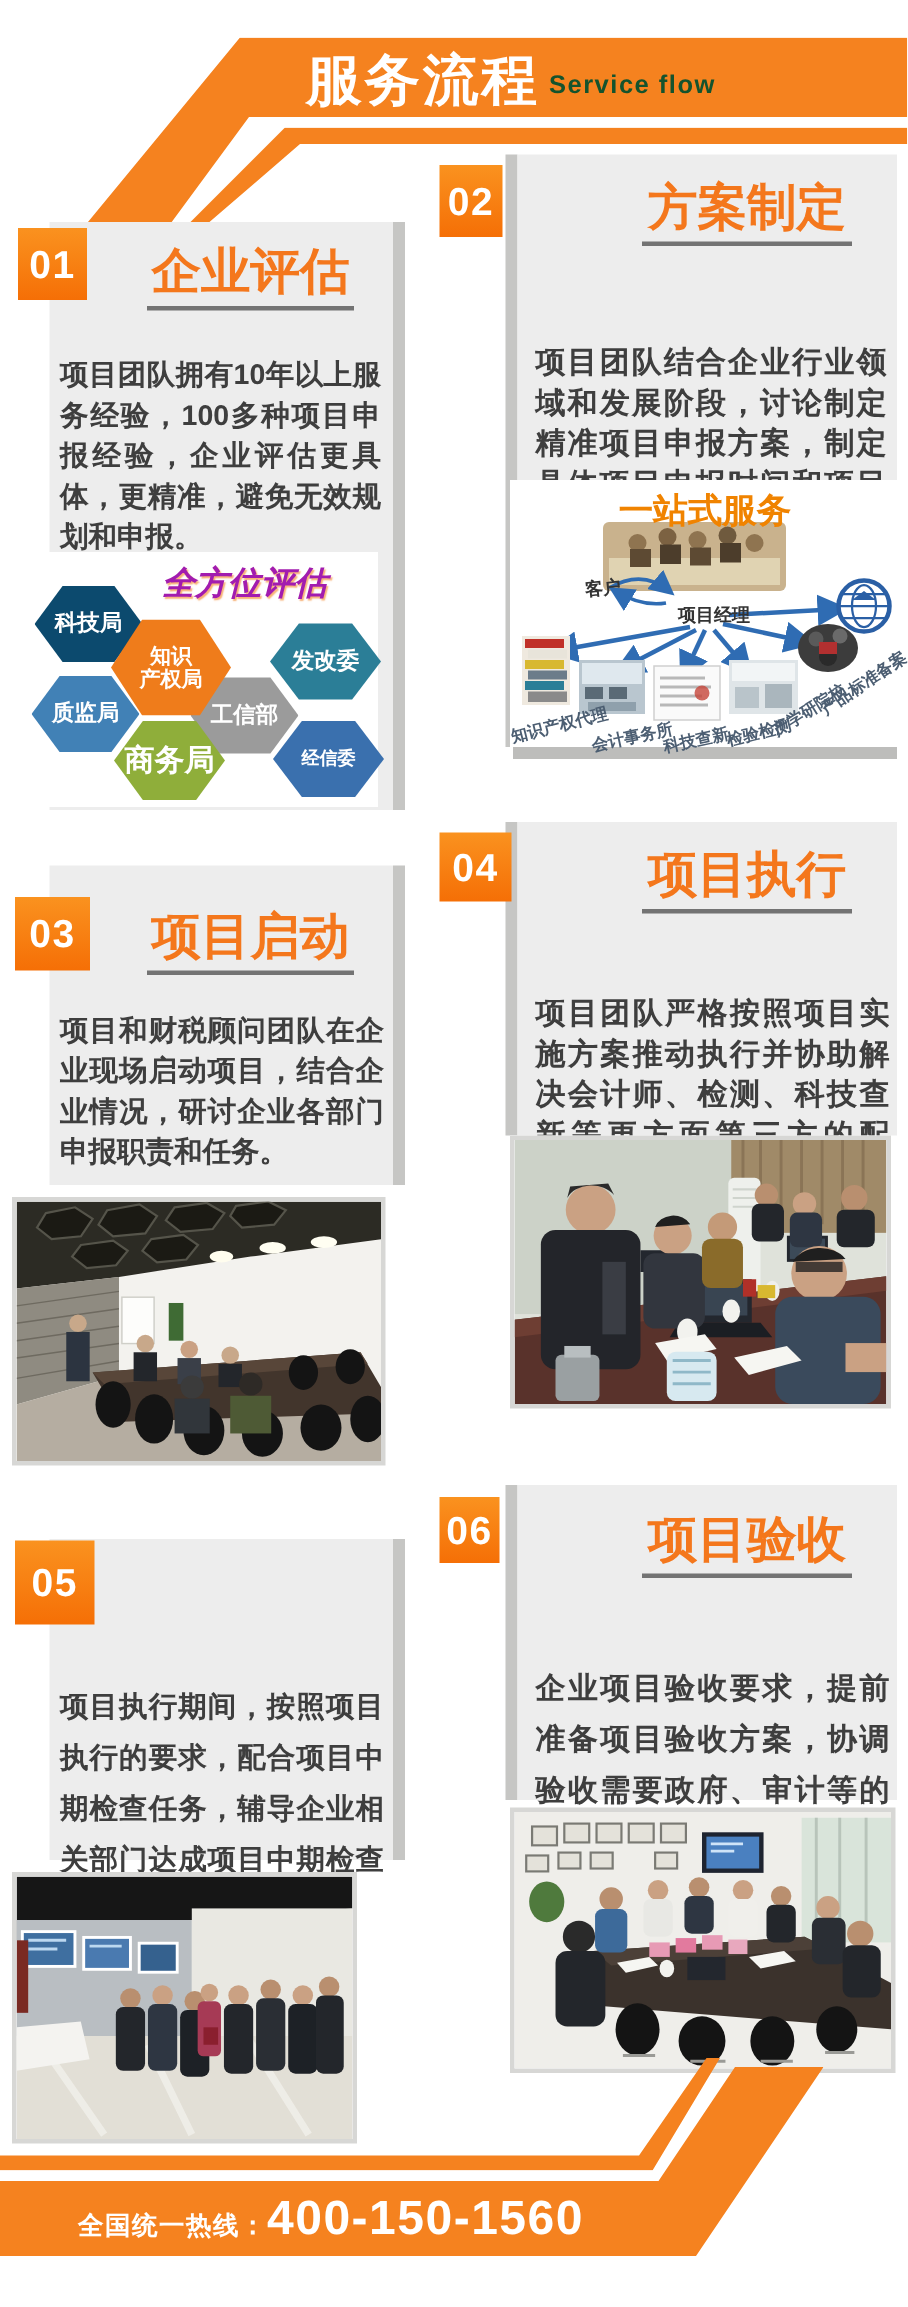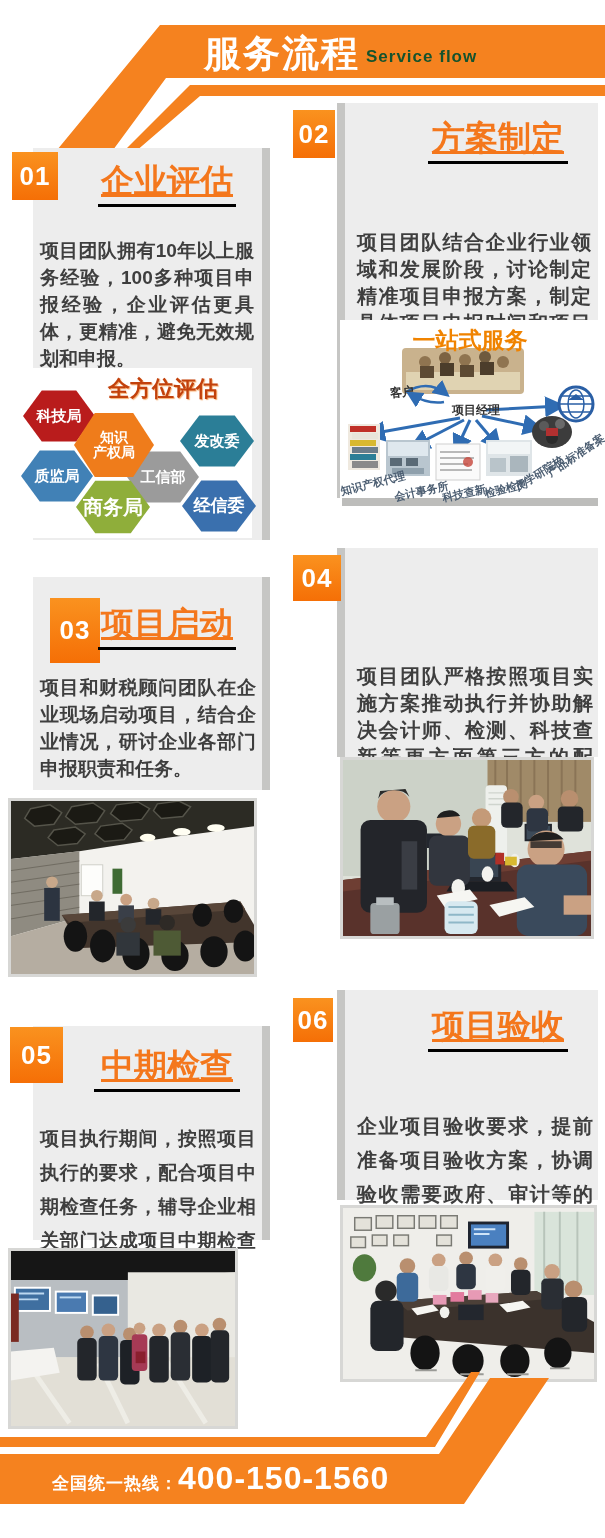--- a/index.html
+++ b/index.html
@@ -8,28 +8,28 @@
   
   .ribbon{position:absolute;background:#f5821f;}
   .hdr-zh{position:absolute;left:204px;top:29px;font-size:37px;font-weight:800;color:#fff;letter-spacing:2px;}
   .hdr-en{position:absolute;left:366px;top:47px;font-size:17px;font-weight:700;color:#14532d;letter-spacing:1px;}
   
   .card{position:absolute;background:#ededed;}
   .shadow{position:absolute;background:#c6c6c4;}
   .num{position:absolute;background:linear-gradient(180deg,#fa921f,#f56f06);color:#fff;
        display:flex;align-items:center;justify-content:center;font-size:26px;font-weight:700;letter-spacing:1px;}
   .ctitle{position:absolute;text-align:center;font-size:33px;font-weight:800;color:#f4771c;
-          padding-bottom:5px;border-bottom:3px solid #000000;line-height:1.1;text-decoration:underline;}
+          padding-bottom:5px;border-bottom:3px solid #737373;line-height:1.1;}
   .cbody{position:absolute;font-weight:700;color:#3e3e3e;text-align:justify;}
   .fs19{font-size:19px;line-height:27px;}
   .fs20{font-size:20px;line-height:27px;margin-top:31px;}
   .lh25{line-height:34px;}
   
   .panel{position:absolute;background:#fff;}
-  .gtitle{position:absolute;text-align:center;font-weight:800;color:#c2410c;
+  .gtitle{position:absolute;text-align:center;font-style:italic;font-weight:800;color:#a21caf;
           text-shadow:1px 1px 1px rgba(244,150,70,.75);}
   .hex{position:absolute;clip-path:polygon(26% 3%,74% 3%,100% 50%,74% 97%,26% 97%,0 50%);
        display:flex;flex-direction:column;align-items:center;justify-content:center;
        color:#fff;font-weight:700;text-align:center;line-height:1.1;}
   .svclabel{position:absolute;font-size:11px;font-weight:800;color:#4c5e72;white-space:nowrap;}
   .nodelabel{position:absolute;font-size:12px;font-weight:700;color:#333;white-space:nowrap;}
   
   .photo{position:absolute;border:3px solid #d7d7d5;box-sizing:border-box;background:#fff;overflow:hidden;}
   .photo svg{display:block;width:100%;height:100%;}
   
@@ -50,40 +50,40 @@
   <div class="hdr-en">Service flow</div>
 
   <div class="shadow" style="left:262px;top:148px;width:8px;height:392px;"></div>
   <div class="card" style="left:33px;top:148px;width:229px;height:392px;"></div>
   <div class="num" style="left:12px;top:152px;width:46px;height:48px;">01</div>
   <div class="ctitle" style="left:98px;top:163px;width:138px;">企业评估</div>
   <div class="cbody fs19" style="left:40px;top:237px;width:214px;">项目团队拥有10年以上服务经验，100多种项目申报经验，企业评估更具体，更精准，避免无效规划和申报。</div>
 
   <div class="panel" style="left:20px;top:368px;width:232px;height:170px;"></div>
   <div class="gtitle" style="left:92px;top:374px;width:142px;font-size:22px;">全方位评估</div>
-  <div class="hex" style="left:23px;top:389px;width:72px;height:54px;background:#b91c1c;font-size:15px;">
+  <div class="hex" style="left:23px;top:389px;width:72px;height:54px;background:#0c4a6e;font-size:15px;">
     <span>科技局</span>
     </div>
   <div class="hex" style="left:74px;top:411px;width:80px;height:68px;background:#ef7c1b;font-size:14px;z-index:2;">
     <span>知识</span>
     <span>产权局</span>
     </div>
   <div class="hex" style="left:180px;top:414px;width:74px;height:54px;background:#2b7e97;font-size:15px;">
     <span>发改委</span>
     </div>
   <div class="hex" style="left:21px;top:449px;width:72px;height:54px;background:#4181b6;font-size:15px;">
     <span>质监局</span>
     </div>
   <div class="hex" style="left:127px;top:450px;width:72px;height:54px;background:#9b9b9b;font-size:15px;">
     <span>工信部</span>
     </div>
   <div class="hex" style="left:76px;top:479px;width:74px;height:56px;background:#8fae3a;font-size:20px;">
     <span>商务局</span>
     </div>
-  <div class="hex" style="left:182px;top:479px;width:74px;height:54px;background:#3a70ae;font-size:17px;">
+  <div class="hex" style="left:182px;top:479px;width:74px;height:54px;background:#3a70ae;font-size:12px;">
     <span>经信委</span>
     </div>
 
   <div class="shadow" style="left:337px;top:103px;width:8px;height:395px;"></div>
   <div class="shadow" style="left:342px;top:498px;width:256px;height:8px;background:#bdbdbb;"></div>
   <div class="card" style="left:345px;top:103px;width:253px;height:395px;"></div>
   <div class="num" style="left:293px;top:110px;width:42px;height:48px;">02</div>
   <div class="ctitle" style="left:428px;top:120px;width:140px;">方案制定</div>
   <div class="cbody fs20" style="left:357px;top:198px;width:234px;">项目团队结合企业行业领域和发展阶段，讨论制定精准项目申报方案，制定具体项目申报时间和项目申报流程。</div>
 
@@ -163,21 +163,21 @@
   <div class="nodelabel" style="left:452px;top:402px;">项目经理</div>
   <span class="svclabel" style="left:340px;top:476px;transform:rotate(-14deg);">知识产权代理</span>
   <span class="svclabel" style="left:394px;top:484px;transform:rotate(-12deg);">会计事务所</span>
   <span class="svclabel" style="left:442px;top:486px;transform:rotate(-12deg);">科技查新</span>
   <span class="svclabel" style="left:484px;top:481px;transform:rotate(-14deg);">检验检测</span>
   <span class="svclabel" style="left:512px;top:466px;transform:rotate(-32deg);">产学研院校</span>
   <span class="svclabel" style="left:543px;top:448px;transform:rotate(-34deg);">产品标准备案</span>
 
   <div class="shadow" style="left:262px;top:577px;width:8px;height:213px;"></div>
   <div class="card" style="left:33px;top:577px;width:229px;height:213px;"></div>
-  <div class="num" style="left:10px;top:598px;width:50px;height:65px;margin-left:40px;">03</div>
+  <div class="num" style="left:10px;top:598px;width:50px;height:49px;">03</div>
   <div class="ctitle" style="left:98px;top:606px;width:138px;">项目启动</div>
   <div class="cbody fs19" style="left:40px;top:674px;width:216px;">项目和财税顾问团队在企业现场启动项目，结合企业情况，研讨企业各部门申报职责和任务。</div>
 
   <div class="photo" style="left:8px;top:798px;width:249px;height:179px;">
     <svg viewBox="0 0 249 179" preserveAspectRatio="none">
       <rect width="249" height="179" fill="#f3f2ee"></rect>
       <polygon points="0,0 249,0 249,26 160,38 70,52 0,60" fill="#2c2b24"></polygon>
       <g stroke="#55544a" stroke-width="1.5" fill="#1b1a14">
         <polygon points="20,8 40,4 52,12 44,24 24,26 14,18"></polygon>
         <polygon points="62,6 84,2 96,10 88,22 66,24 56,16"></polygon>
@@ -221,20 +221,21 @@
           <rect x="108" y="136" width="24" height="24" fill="#31363b"></rect>
         <circle cx="160" cy="126" r="8" fill="#2e2a26"></circle>
           <rect x="146" y="134" width="28" height="26" fill="#4e5a35"></rect>
       </g>
     </svg>
   </div>
 
   <div class="shadow" style="left:337px;top:548px;width:8px;height:209px;"></div>
   <div class="card" style="left:345px;top:548px;width:253px;height:209px;"></div>
   <div class="num" style="left:293px;top:555px;width:48px;height:46px;">04</div>
+  <div class="ctitle" style="left:428px;top:565px;width:140px;">项目执行</div>
   <div class="cbody fs20" style="left:357px;top:632px;width:236px;">项目团队严格按照项目实施方案推动执行并协助解决会计师、检测、科技查新等更方面第三方的配合。</div>
 
   <div class="photo" style="left:340px;top:757px;width:254px;height:182px;">
     <svg viewBox="0 0 254 182" preserveAspectRatio="none">
       <rect width="254" height="182" fill="#dfe2da"></rect>
       <rect x="0" y="0" width="150" height="120" fill="#ccd2c8"></rect>
       <rect x="148" y="0" width="106" height="64" fill="#a08a68"></rect>
       <g stroke="#8a7456" stroke-width="2">
           <path d="M156,0 v62 M168,0 v62 M182,0 v60 M196,0 v58 M210,0 v58 M224,0 v56 M238,0 v56"></path>
         </g>
@@ -289,21 +290,20 @@
         <path d="M108,152 h26 M108,160 h26 M108,168 h26" stroke="#8fb8c8" stroke-width="2"></path>
         <rect x="28" y="148" width="30" height="32" rx="4" fill="#9aa0a2"></rect>
         <rect x="34" y="142" width="18" height="8" fill="#b8bec0"></rect>
       </g>
     </svg>
   </div>
 
   <div class="shadow" style="left:262px;top:1026px;width:8px;height:214px;"></div>
   <div class="card" style="left:33px;top:1026px;width:229px;height:214px;"></div>
   <div class="num" style="left:10px;top:1027px;width:53px;height:56px;">05</div>
-  <div class="ctitle" style="left:94px;top:1048px;width:146px;">中期检查</div>
   <div class="cbody fs19 lh25" style="left:40px;top:1122px;width:216px;">项目执行期间，按照项目执行的要求，配合项目中期检查任务，辅导企业相关部门达成项目中期检查指标。</div>
 
   <div class="photo" style="left:8px;top:1248px;width:230px;height:181px;">
     <svg viewBox="0 0 230 181" preserveAspectRatio="none">
       <rect width="230" height="181" fill="#e6e4dd"></rect>
       <polygon points="0,0 230,0 230,22 120,30 0,44" fill="#161616"></polygon>
       <rect x="0" y="30" width="120" height="80" fill="#b9bec2"></rect>
       <rect x="120" y="22" width="110" height="88" fill="#e9e8e2"></rect>
 
       <g>

